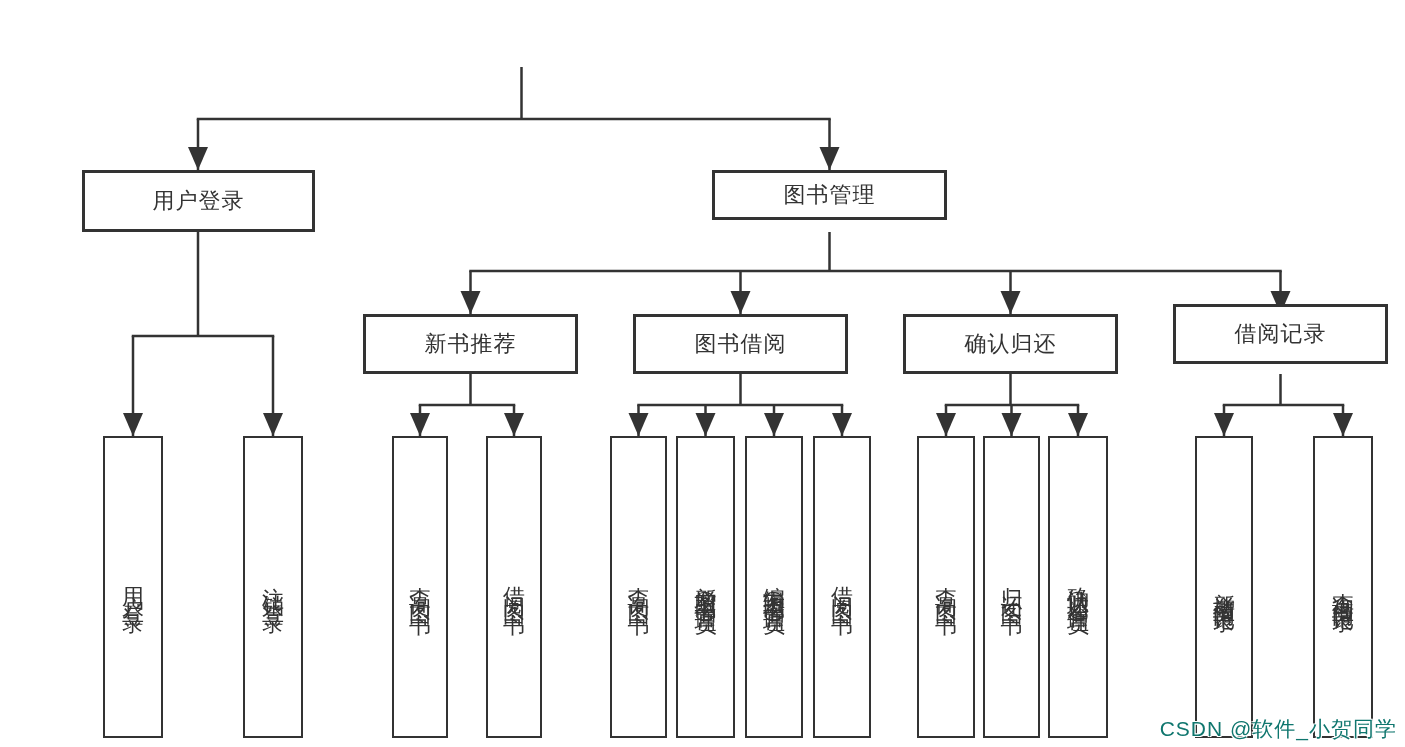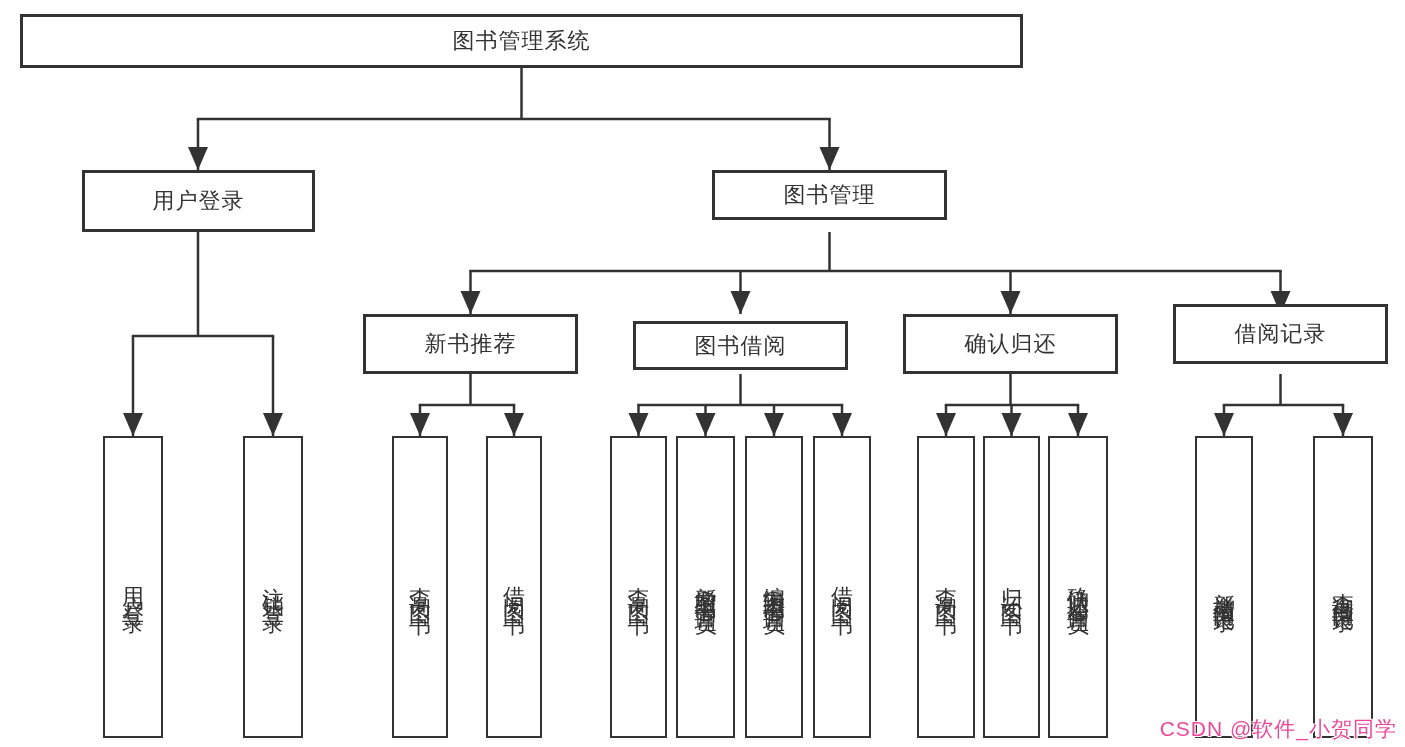--- a/index.html
+++ b/index.html
@@ -48,21 +48,21 @@
     white-space: nowrap;
   }
   .vbox .vtext.tight {
     letter-spacing: 4px;
   }
   #watermark {
     position: absolute;
     right: 8px;
     bottom: 4px;
     font-size: 21px;
-    color: #ec4899;
+    color: #0f766e;
     text-shadow: 1px 1px 0 #ffffff, -1px -1px 0 #ffffff, 1px -1px 0 #ffffff, -1px 1px 0 #ffffff;
     letter-spacing: 1px;
   }
 </style>
 </head>
 <body>
 
 <div id="stage">
 
   <svg id="wires" viewBox="0 0 1405 747" xmlns="http://www.w3.org/2000/svg">
@@ -115,35 +115,32 @@
       </g>
       <g>
         <path d="M1280.5 374 V405"></path>
         <path d="M1222.75 405 H1344.25"></path>
         <path d="M1224 405 V436" marker-end="url(#arw)"></path>
         <path d="M1343 405 V436" marker-end="url(#arw)"></path>
       </g>
     </g>
   </svg>
 
-  <div class="box" style="left:20px; top:14px; width:1003px; height:54px;">
-    <span>图书管理系统</span>
-  </div>
 
   <div class="box" style="left:82px; top:170px; width:233px; height:62px;">
     <span>用户登录</span>
   </div>
   <div class="box" style="left:712px; top:170px; width:235px; height:50px;">
     <span>图书管理</span>
   </div>
 
   <div class="box" style="left:363px; top:314px; width:215px; height:60px;text-align:center;">
     <span>新书推荐</span>
   </div>
-  <div class="box" style="left:633px; top:321px; width:215px; height:49px;">
+  <div class="box" style="left:633px; top:314px; width:215px; height:60px;">
     <span>图书借阅</span>
   </div>
   <div class="box" style="left:903px; top:314px; width:215px; height:60px;">
     <span>确认归还</span>
   </div>
   <div class="box" style="left:1173px; top:304px; width:215px; height:60px;">
     <span>借阅记录</span>
   </div>
 
   <div class="vbox" style="left:103px; top:436px; width:60px; height:302px;">

